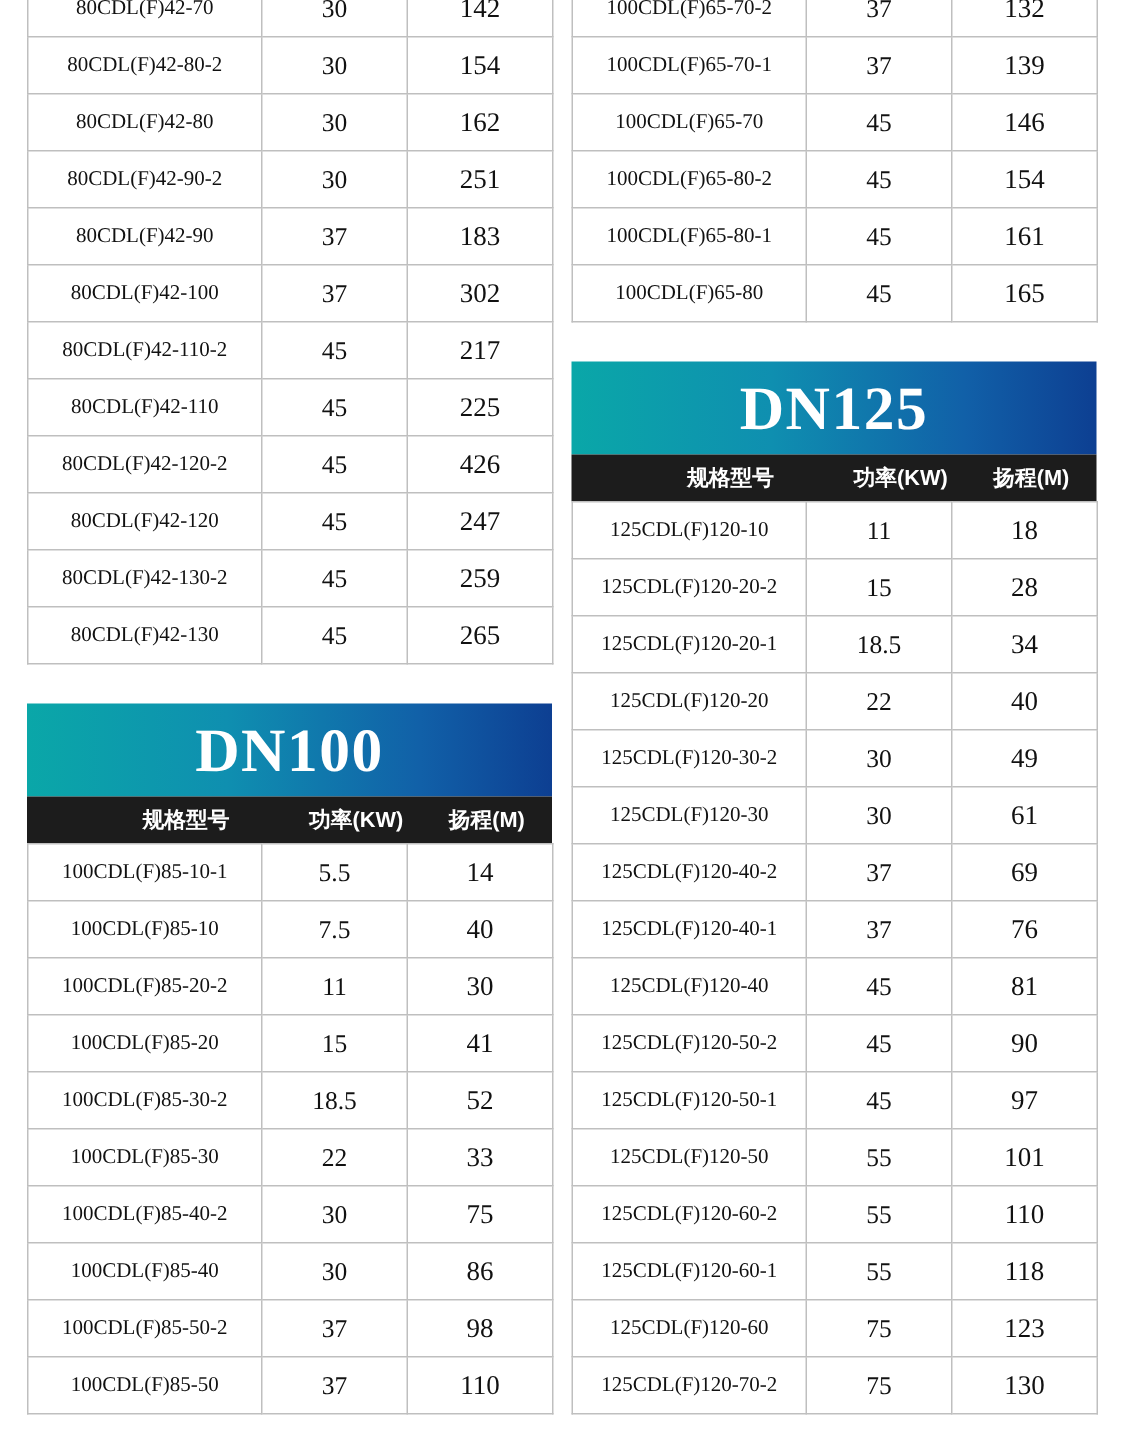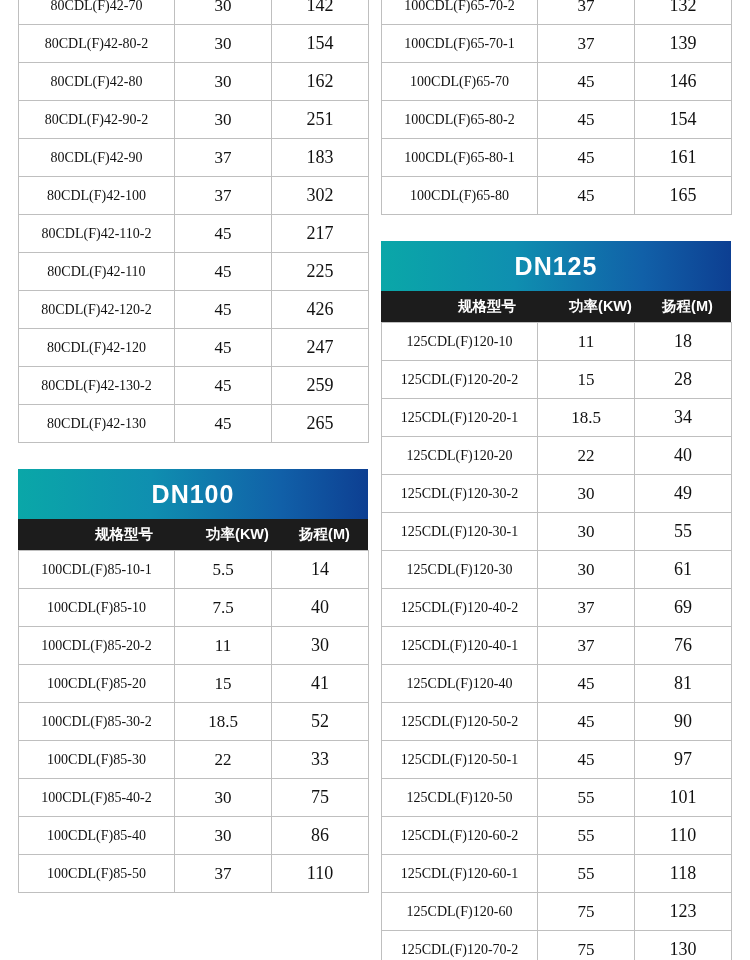--- a/index.html
+++ b/index.html
@@ -21,29 +21,29 @@
     width: 350px;
   }
   .col-left  { left: 18px;  top: -14px; }
   .col-right { left: 381px; top: -14px; }
 
   
   .section { width: 350px; margin-bottom: 0; }
 
   
   .banner {
-    height: 50px;
+    height: 62px;
     background: linear-gradient(90deg, #0aa7a8 0%, #0f8fb0 38%, #1160a8 75%, #0d3f92 100%);
     display: flex;
     align-items: center;
     justify-content: center;
     color: #ffffff;
-    font-family: Liberation Sans, sans-serif;
+    font-family: Liberation Serif, serif;
     font-weight: bold;
-    font-size: 25px;
+    font-size: 41px;
     letter-spacing: 1px;
   }
 
   
   .hdr {
     display: flex;
     height: 31px;
     background: #1c1c1c;
     color: #ffffff;
     font-family: "Liberation Sans", sans-serif;
@@ -201,20 +201,25 @@
               <td class="model">100CDL(F)85-40-2</td>
               <td class="kw">30</td>
               <td class="m">75</td>
             </tr>
             <tr>
               <td class="model">100CDL(F)85-40</td>
               <td class="kw">30</td>
               <td class="m">86</td>
             </tr>
             <tr>
+              <td class="model">100CDL(F)85-50-2</td>
+              <td class="kw">37</td>
+              <td class="m">98</td>
+            </tr>
+            <tr>
               <td class="model">100CDL(F)85-50</td>
               <td class="kw">37</td>
               <td class="m">110</td>
             </tr>
           </tbody>
         </table>
       </div>
     </div>
   <div class="col col-right">
       <div class="section">
@@ -282,25 +287,20 @@
               <td class="model">125CDL(F)120-20</td>
               <td class="kw">22</td>
               <td class="m">40</td>
             </tr>
             <tr>
               <td class="model">125CDL(F)120-30-2</td>
               <td class="kw">30</td>
               <td class="m">49</td>
             </tr>
             <tr>
-              <td class="model">125CDL(F)120-30-1</td>
-              <td class="kw">30</td>
-              <td class="m">55</td>
-            </tr>
-            <tr>
               <td class="model">125CDL(F)120-30</td>
               <td class="kw">30</td>
               <td class="m">61</td>
             </tr>
             <tr>
               <td class="model">125CDL(F)120-40-2</td>
               <td class="kw">37</td>
               <td class="m">69</td>
             </tr>
             <tr>

